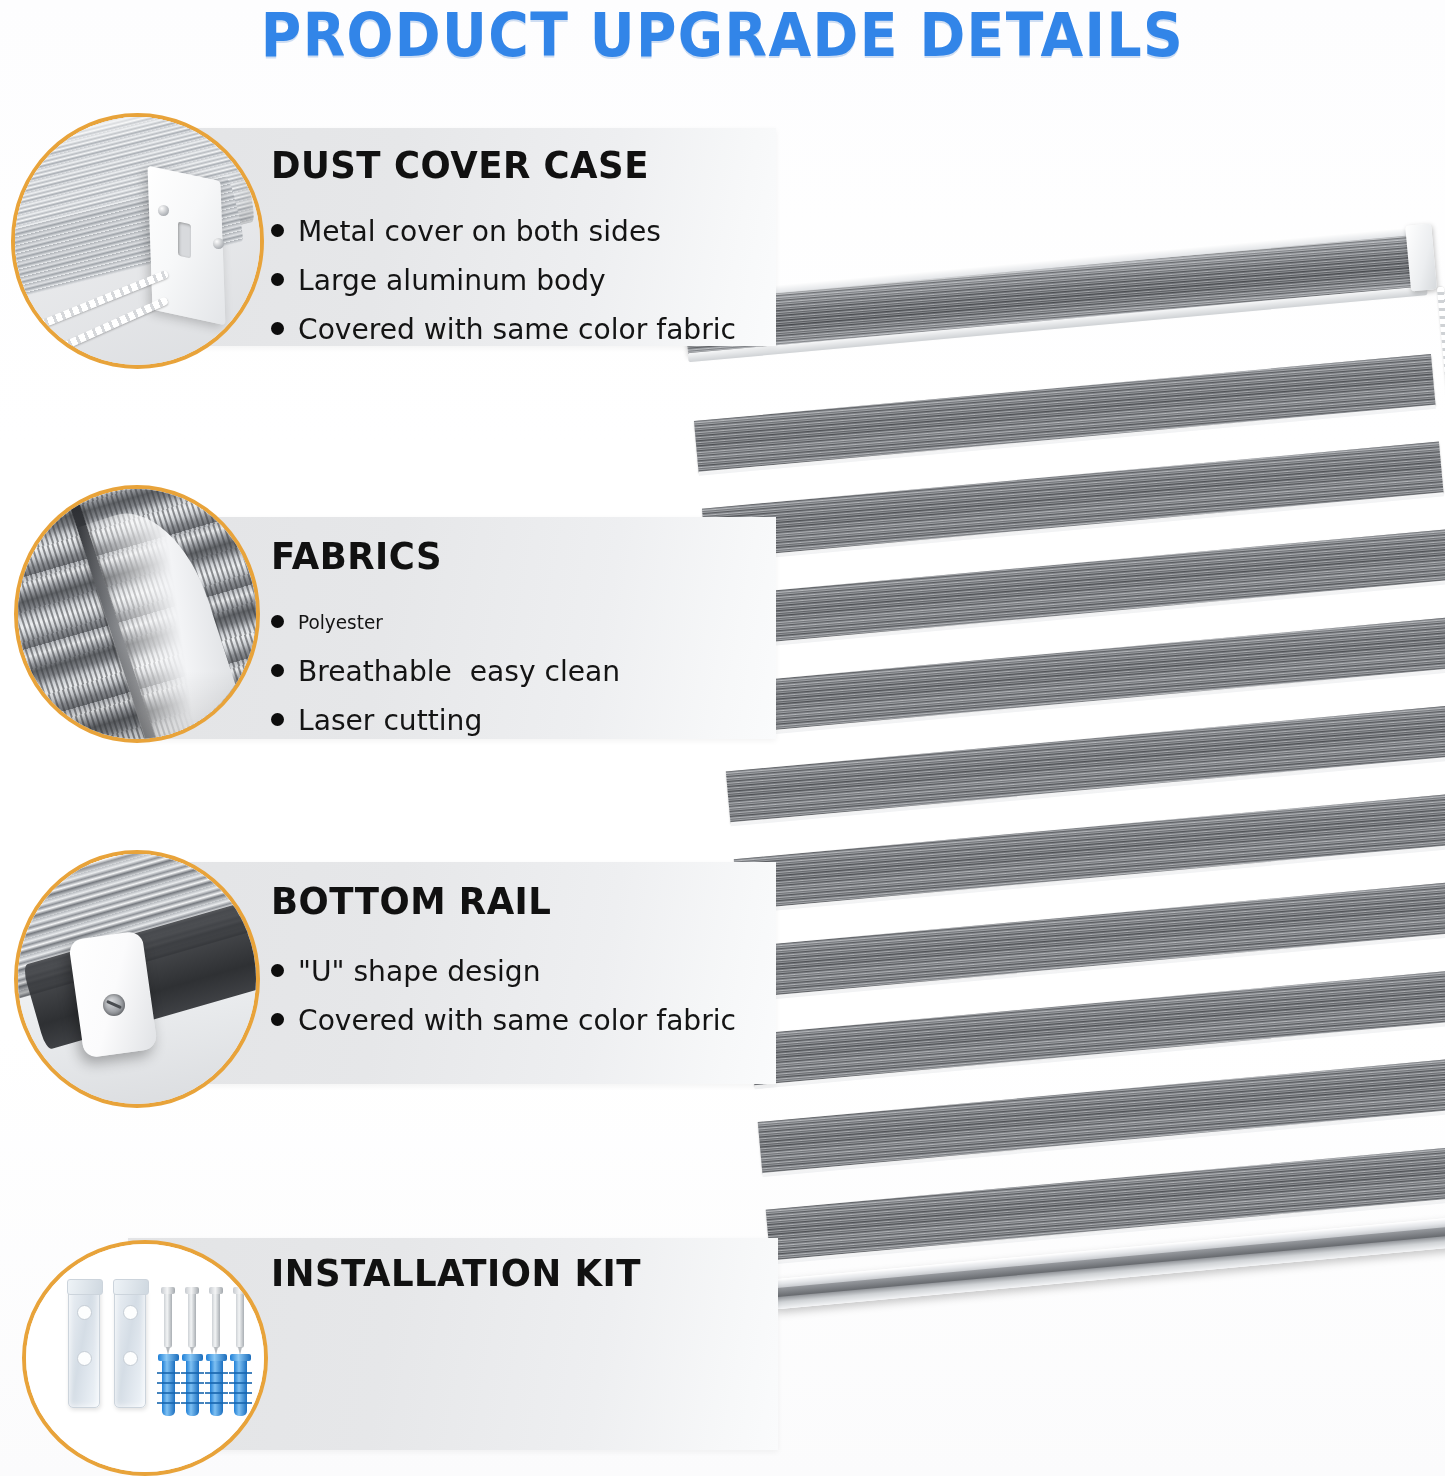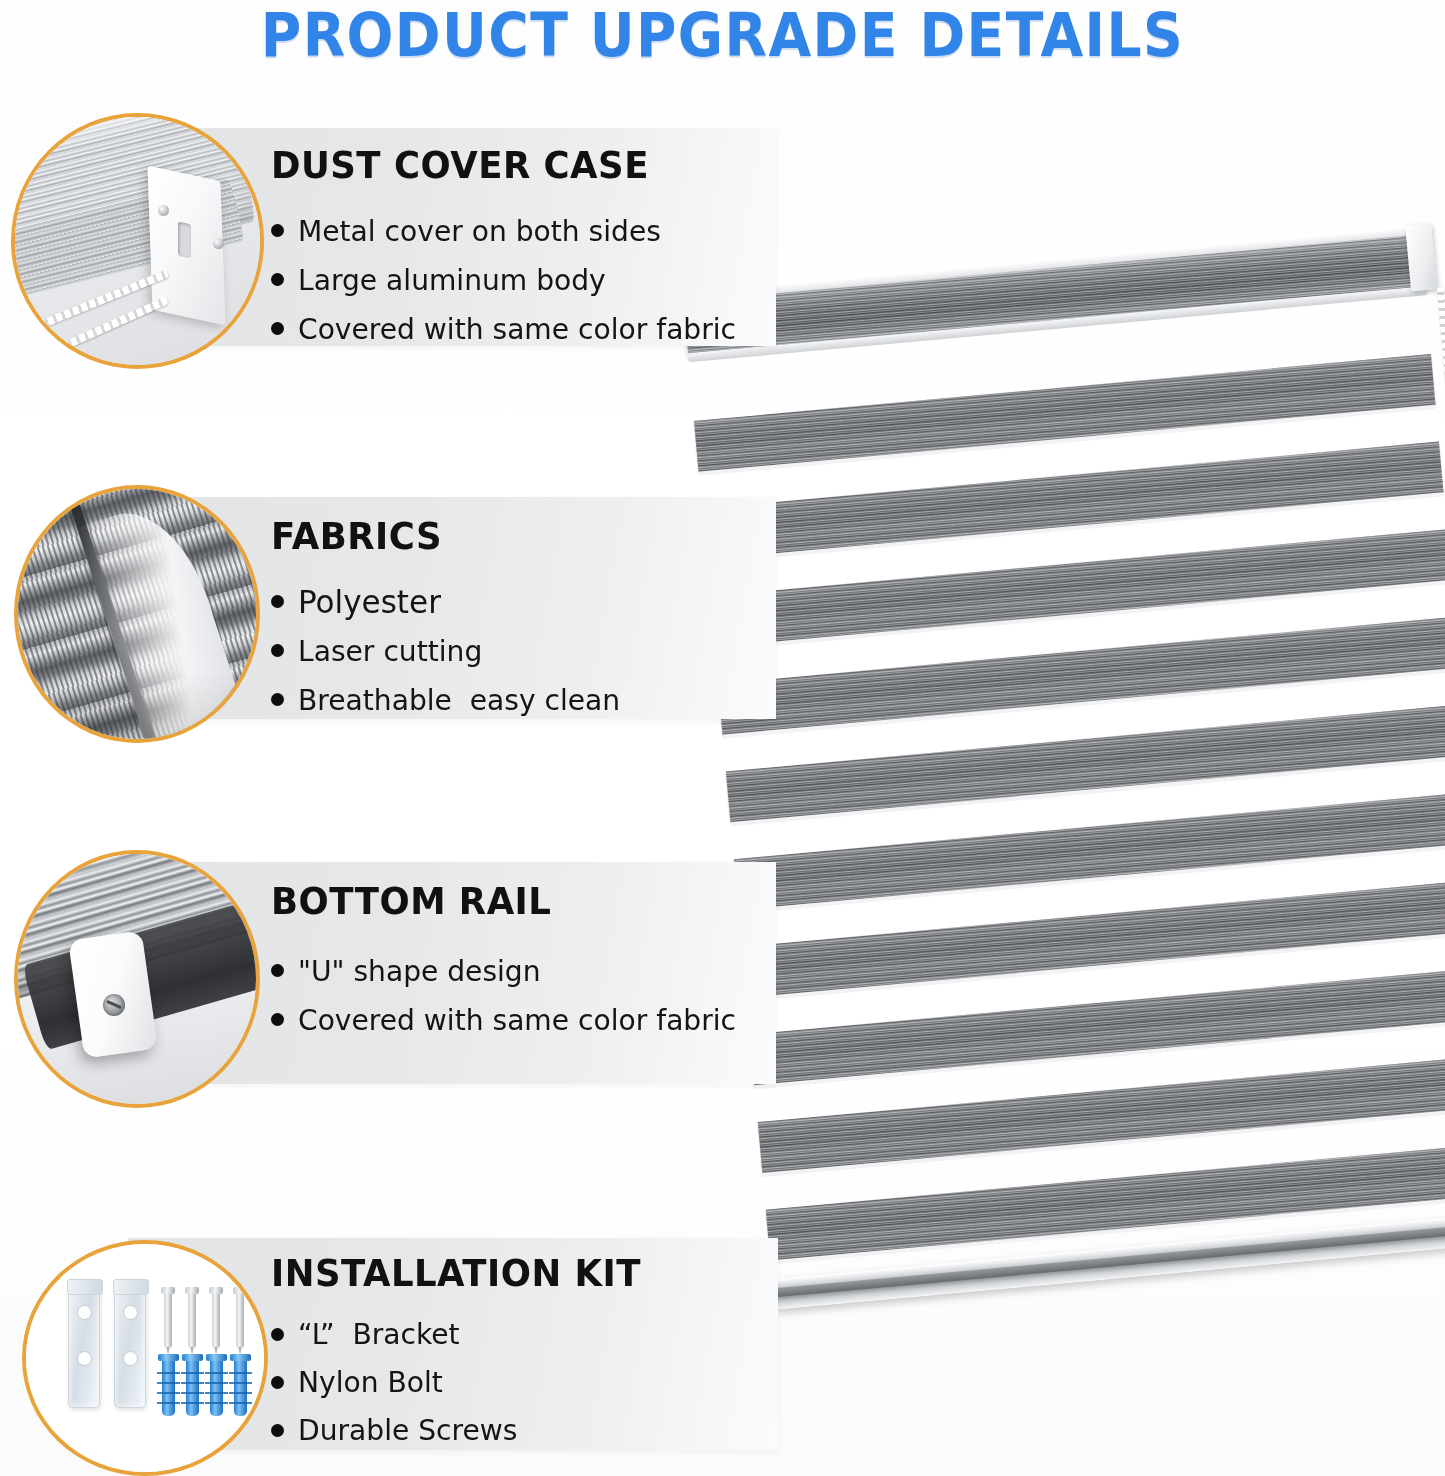--- a/index.html
+++ b/index.html
@@ -307,35 +307,35 @@
       <div class="p1tube2"></div>
       <div class="p1cap"></div>
       <div class="p1scr" style="left:58%;top:36%;"></div>
       <div class="p1scr" style="left:80%;top:49%;"></div>
       <div class="p1slot"></div>
       <div class="p1chainA" style="left:6%;top:72%;width:58%;transform:rotate(-22deg);"></div>
       <div class="p1chainB" style="left:12%;top:82%;width:52%;transform:rotate(-24deg);"></div>
     </div>
   </div>
 
-  <div class="panel" style="left:128px;top:497px;width:648px;height:222px;">
+  <div class="panel" style="left:128px;top:517px;width:648px;height:222px;">
     <div class="txtwrap">
       <div class="ptitle" style="left:143px;top:18px;font-size:37px;">FABRICS</div>
       <div class="bullets" style="left:143px;top:80px;">
-        <div class="bullet" style="height:49px;font-size:32px;">
+        <div class="bullet" style="height:49px;font-size:19px;">
           <span class="dot"></span>
           <span class="btext">Polyester</span>
         </div>
         <div class="bullet" style="height:49px;font-size:29px;">
           <span class="dot"></span>
+          <span class="btext">Breathable  easy clean</span>
+        </div>
+        <div class="bullet" style="height:49px;font-size:29px;">
+          <span class="dot"></span>
           <span class="btext">Laser cutting</span>
-        </div>
-        <div class="bullet" style="height:49px;font-size:29px;">
-          <span class="dot"></span>
-          <span class="btext">Breathable  easy clean</span>
         </div>
       </div>
     </div>
   </div>
   <div class="ring" style="left:14px;top:485px;width:238px;height:250px;">
     <div class="ringinner">
       <div class="p2bg"></div>
       <div class="p2sheet"></div>
       <div class="p2edge"></div>
       <div class="p2fold"></div>
@@ -364,34 +364,20 @@
       <div class="p3rail"></div>
       <div class="p3dark"></div>
       <div class="p3cap"></div>
       <div class="p3screw"></div>
     </div>
   </div>
 
   <div class="panel" style="left:128px;top:1238px;width:650px;height:212px;">
     <div class="txtwrap">
       <div class="ptitle" style="left:143px;top:14px;font-size:37px;">INSTALLATION KIT</div>
-      <div class="bullets" style="left:143px;top:72px;">
-        <div class="bullet" style="height:48px;font-size:29px;">
-          <span class="dot"></span>
-          <span class="btext">“L”  Bracket</span>
-        </div>
-        <div class="bullet" style="height:48px;font-size:29px;">
-          <span class="dot"></span>
-          <span class="btext">Nylon Bolt</span>
-        </div>
-        <div class="bullet" style="height:48px;font-size:29px;">
-          <span class="dot"></span>
-          <span class="btext">Durable Screws</span>
-        </div>
-      </div>
     </div>
   </div>
   <div class="ring" style="left:22px;top:1240px;width:238px;height:228px;">
     <div class="ringinner">
       <div class="p4bg"></div>
       <div class="brk" style="left:46px;top:48px;">
         <div class="brktop"></div>
       </div>
       <div class="brk" style="left:92px;top:48px;">
         <div class="brktop"></div>

